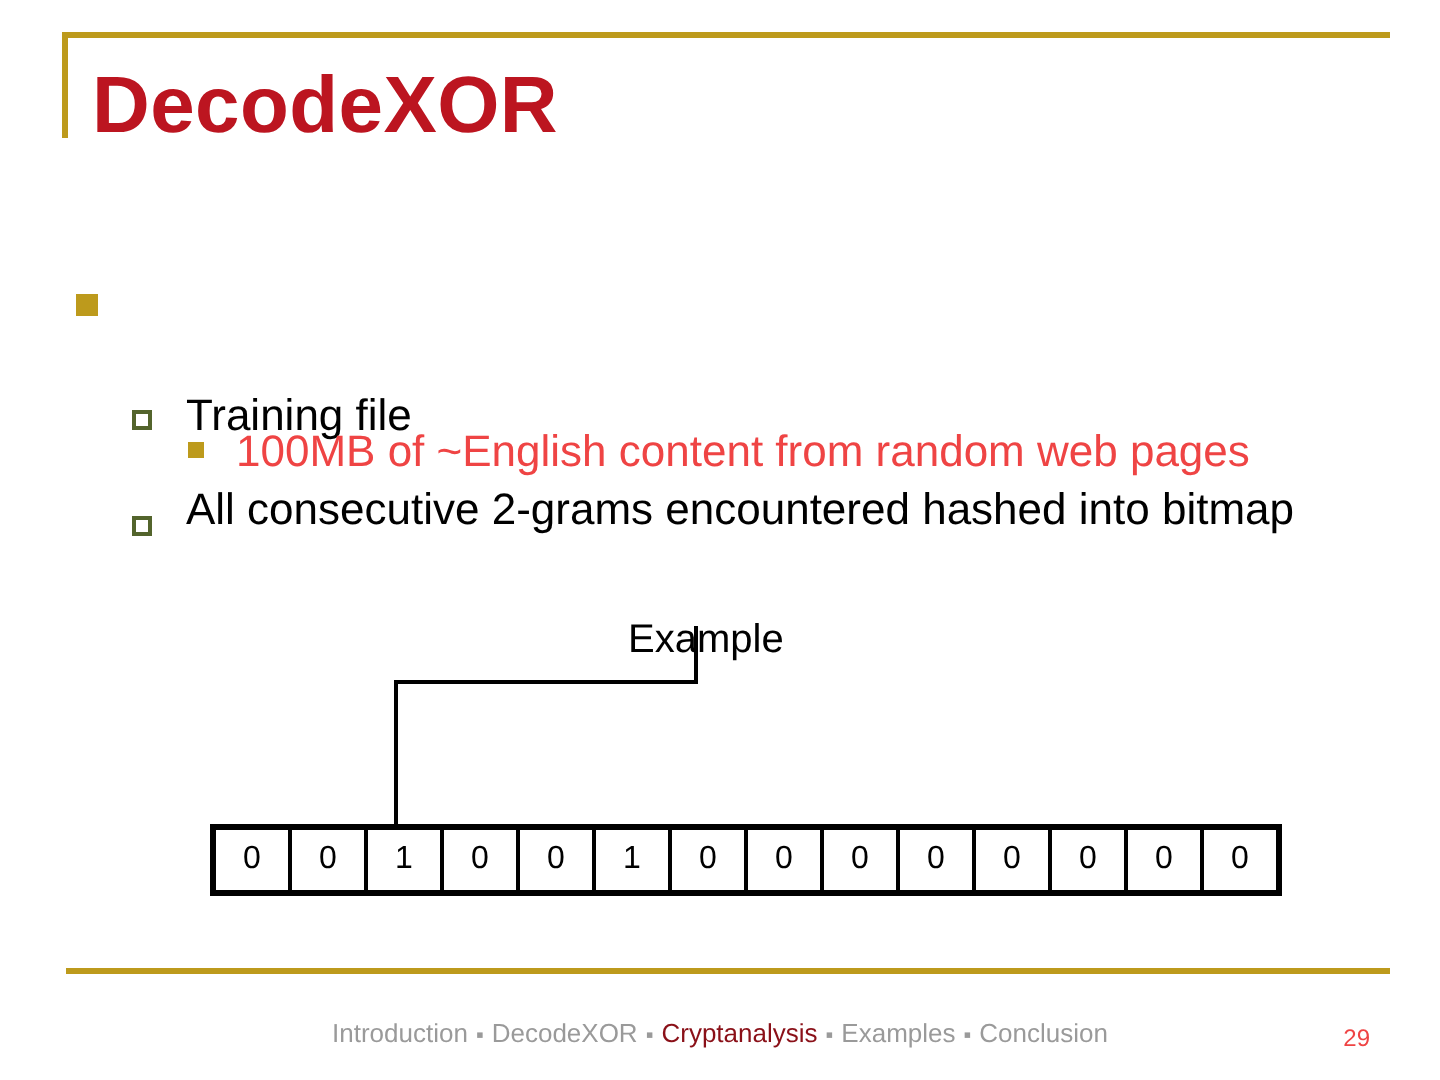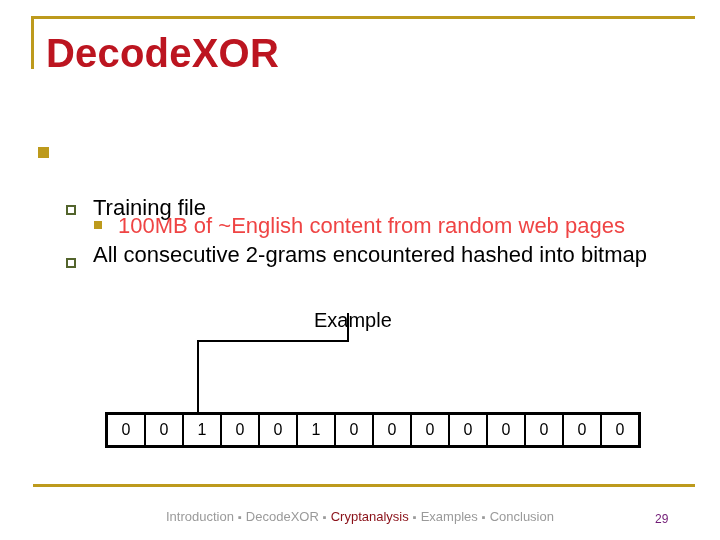--- a/index.html
+++ b/index.html
@@ -193,23 +193,23 @@
     font-size: 11px;
   }
   #footer-nav .nav-active {
     color: #8a1018;
   }
   #page-number {
     position: absolute;
     left: 655px;
     top: 512px;
     width: 30px;
-    text-align: left;
+    text-align: right;
     font-size: 12px;
-    color: #701a75;
+    color: #ef4444;
   }
 </style>
 </head>
 <body>
 
 <div id="slide-title-rule-top"></div>
 <div id="slide-title-rule-left"></div>
 <div id="slide-title">DecodeXOR</div>
 
 <div class="bullet-row" id="bullet-ngram">

